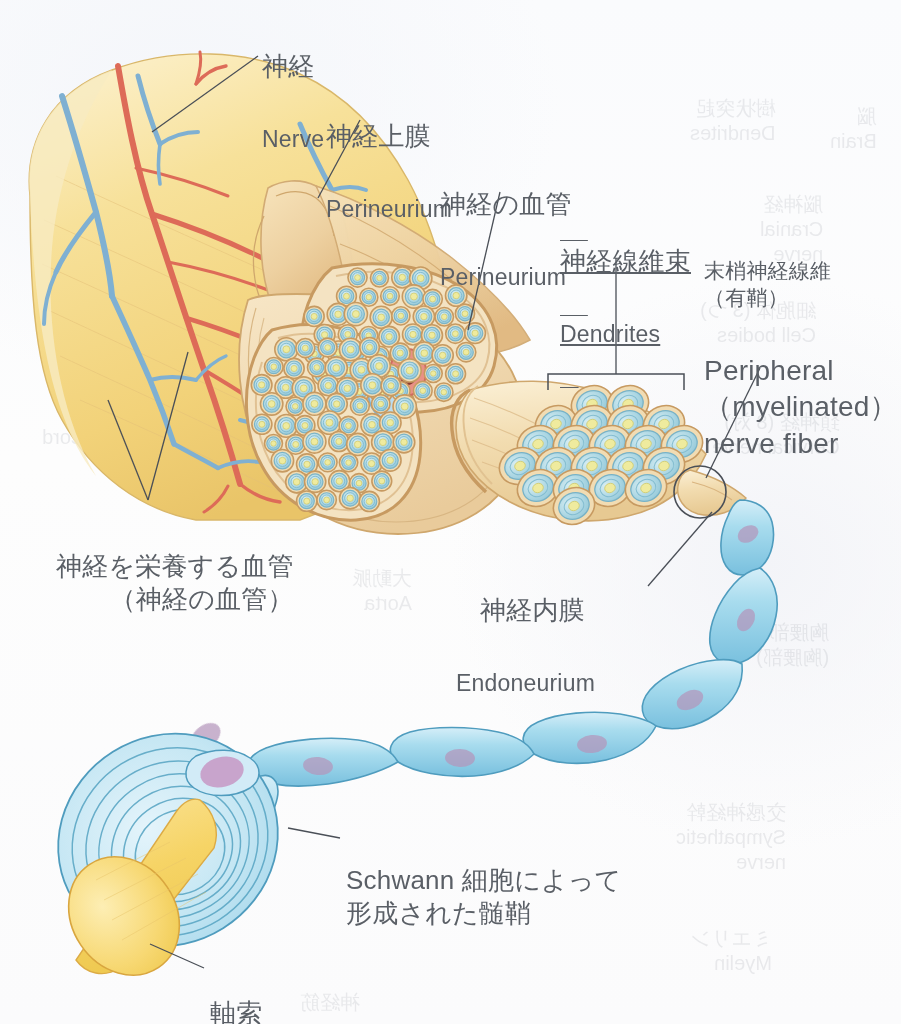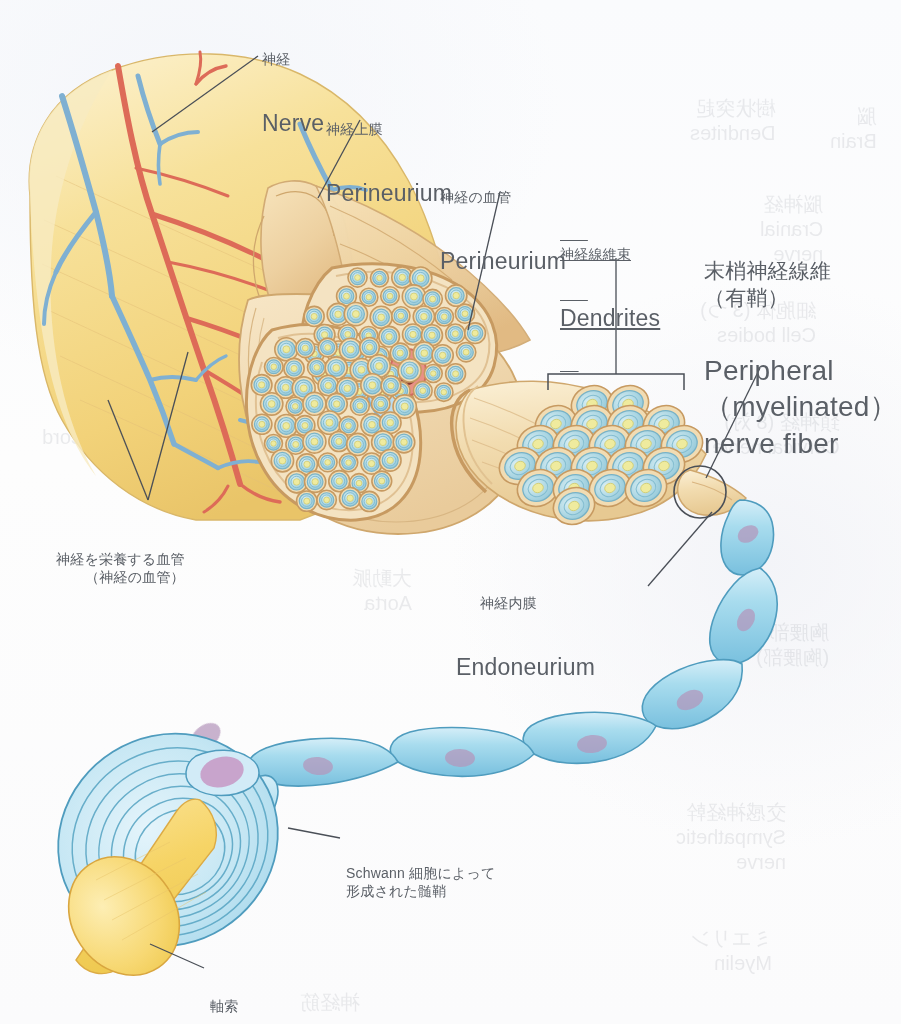--- a/index.html
+++ b/index.html
@@ -36,21 +36,21 @@
     position: absolute;
     inset: 0;
   }
   .lbl {
     position: absolute;
     color: #5a5f66;
     line-height: 1.30;
     white-space: pre;
     letter-spacing: 0.2px;
   }
-  .lbl .ja { display: block; font-size: 14px; }
+  .lbl .ja { display: block; font-size: 26px; }
   .lbl .en { display: block; font-size: 23px; }
   .lbl.small .ja { font-size: 21px; }
   .lbl.small .en { font-size: 28px; }
 
   
   .bleed {
     position: absolute;
     color: #6d737e;
     opacity: 0.13;
     transform: scaleX(-1);

